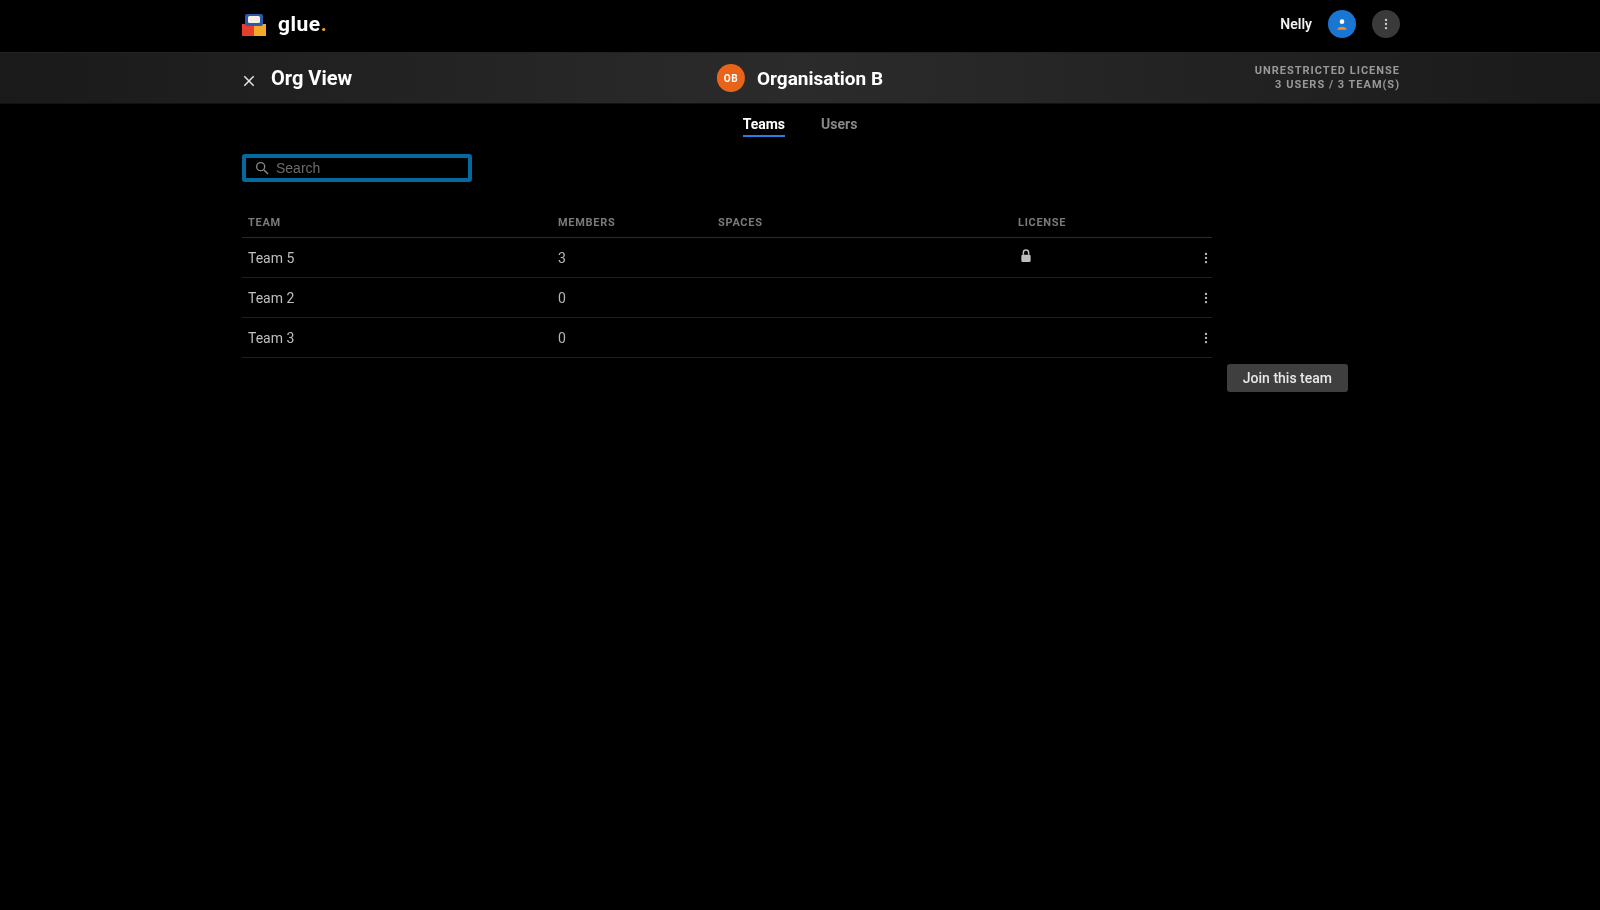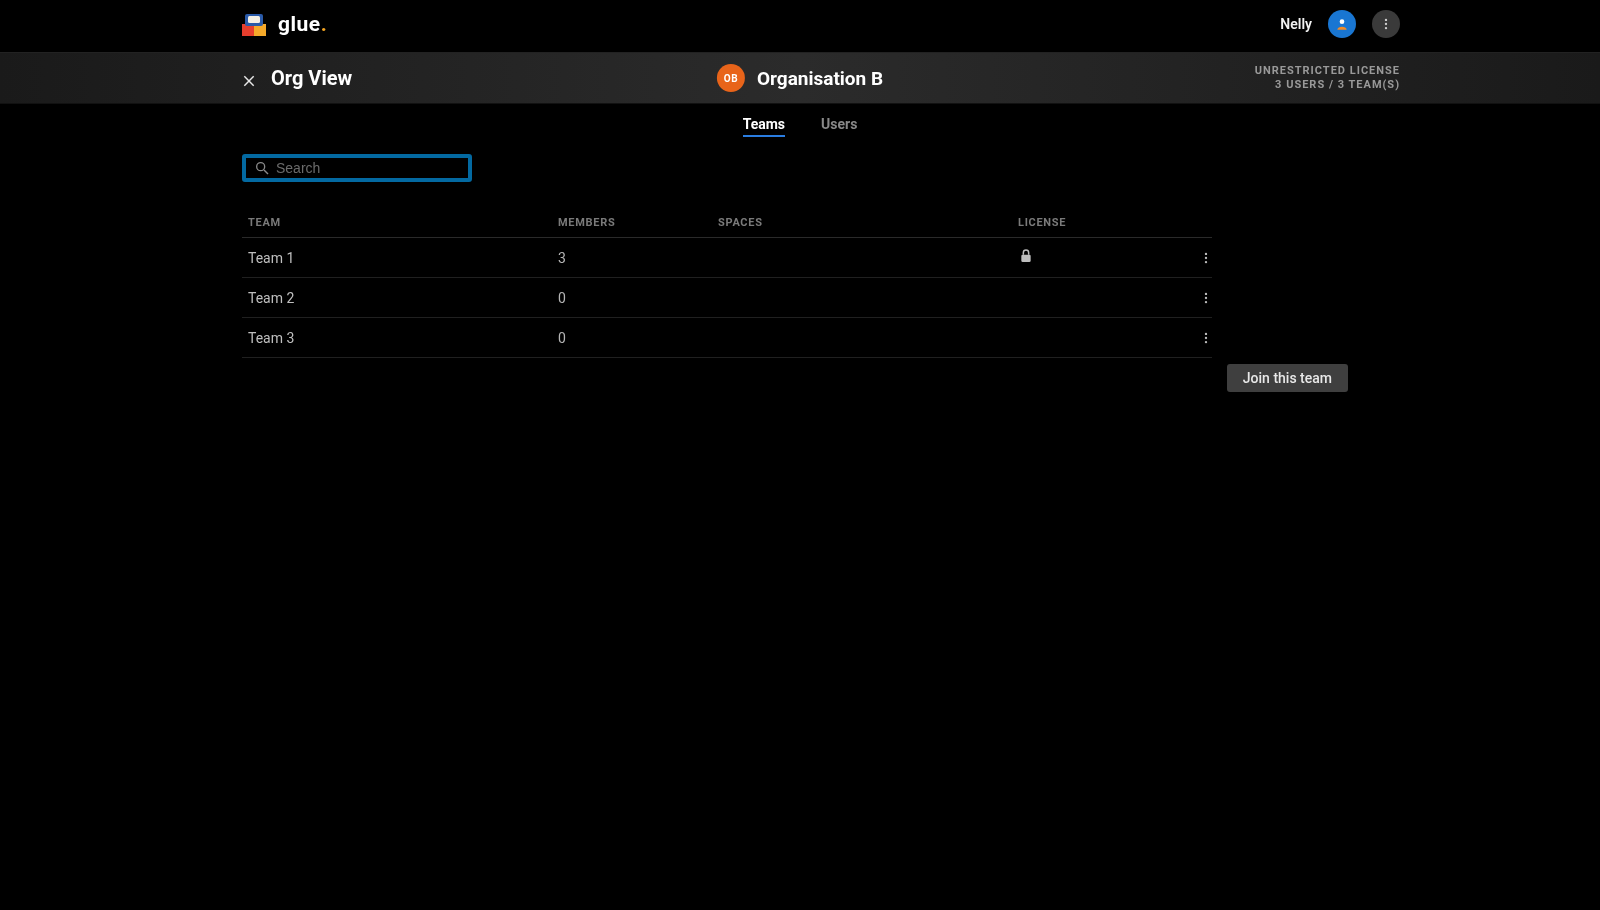--- a/index.html
+++ b/index.html
@@ -226,21 +226,21 @@
   <div class="teams-table">
     <div class="thead">
       <span>TEAM</span>
       <span>MEMBERS</span>
       <span>SPACES</span>
       <span>LICENSE</span>
       <span></span>
     </div>
 
     <div class="trow">
-      <span class="team-name">Team 1</span>
+      <span class="team-name">Team 5</span>
       <span>3</span>
       <span></span>
       <span class="lock-cell">
         <svg width="16" height="16" viewBox="0 0 24 24">
           <rect x="5" y="10" width="14" height="11" rx="2" fill="#bdbdbd"></rect>
           <path d="M8 10 V7 a4 4 0 0 1 8 0 V10" stroke="#bdbdbd" stroke-width="2.2" fill="none"></path>
         </svg>
       </span>
       <span class="row-actions">
         <svg width="14" height="14" viewBox="0 0 24 24">

